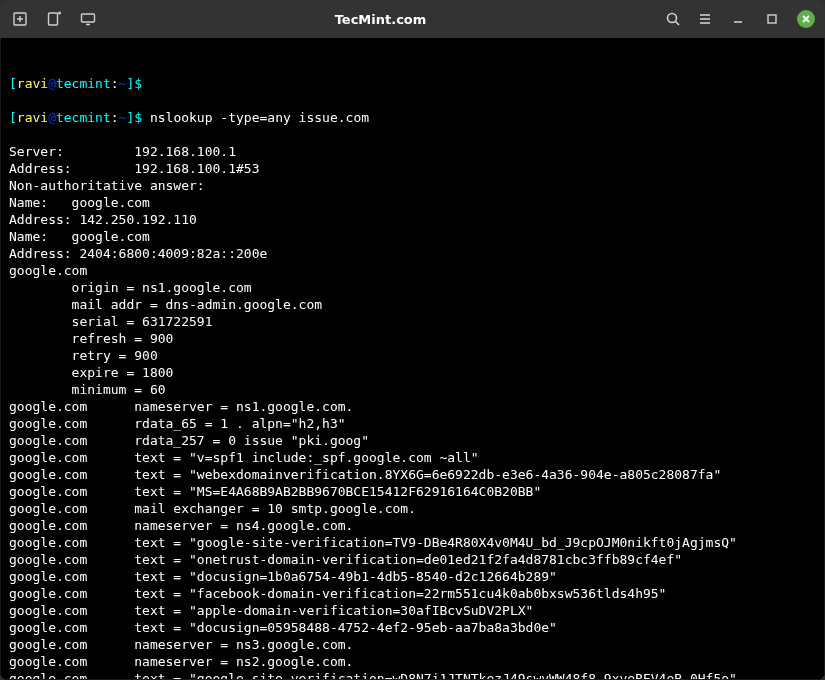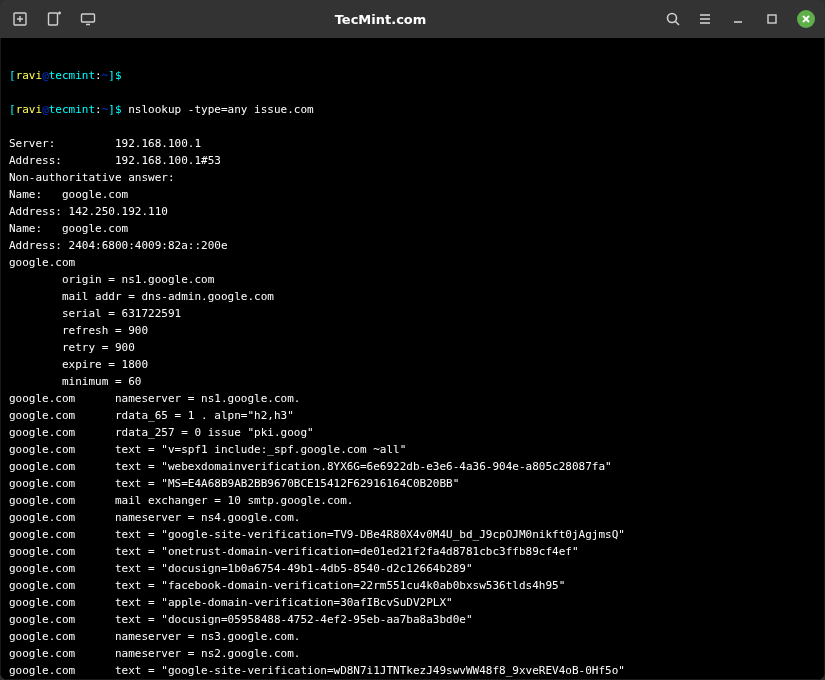--- a/index.html
+++ b/index.html
@@ -64,23 +64,23 @@
       background: #5fb04a;
       display: flex;
       align-items: center;
       justify-content: center;
       cursor: pointer;
     }
     .close-btn svg { width: 10px; height: 10px; }
     .terminal {
       background: #000000;
       height: calc(680px - 38px);
-      padding: 12px 8px;
+      padding: 20px 8px;
       color: #ffffff;
-      font-size: 11px;
+      font-size: 13px;
       line-height: 17px;
       white-space: pre;
       overflow: hidden;
       border: 1px solid #1a1a1a;
       border-top: none;
     }
     .ln { display: block; }
     .cyan { color: #00ffff; }
     .yellow { color: #ffff55; }
     .darkblue { color: #0037da; }

